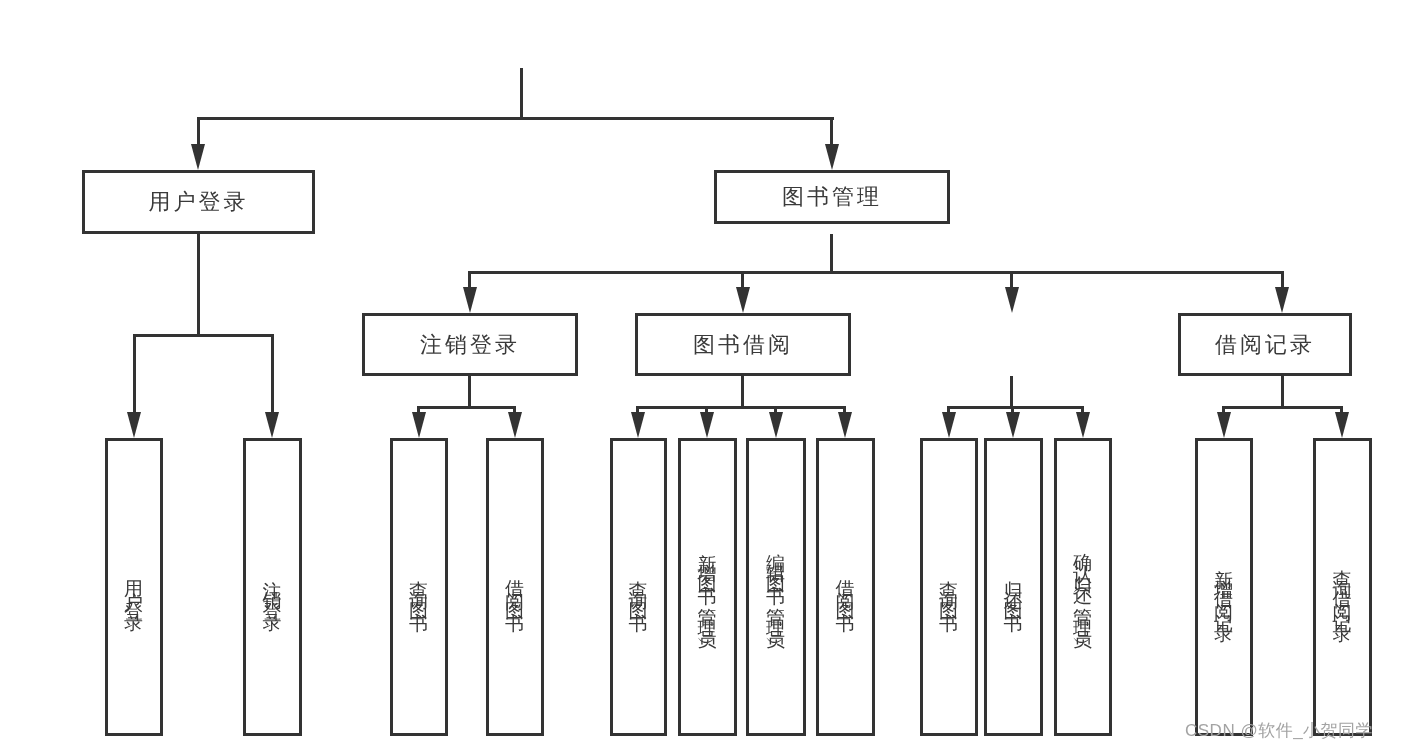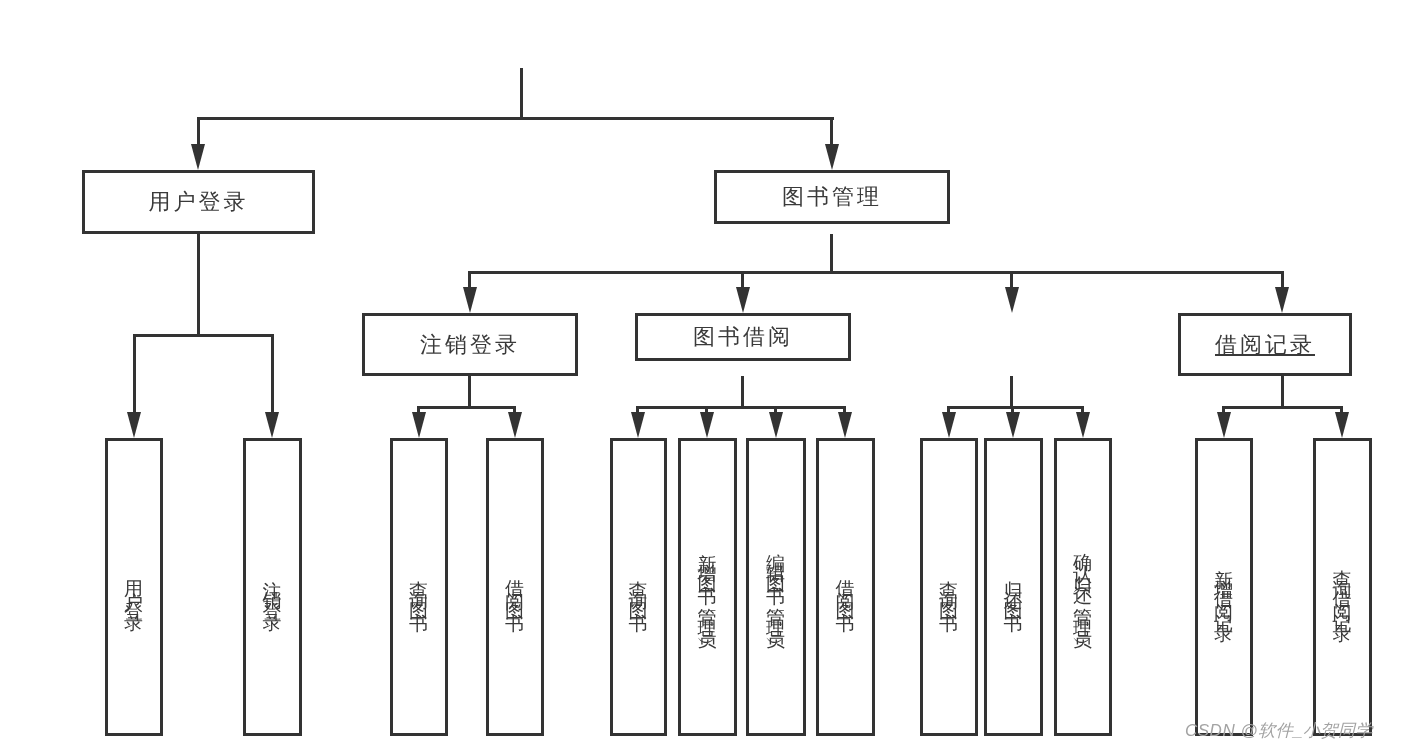--- a/index.html
+++ b/index.html
@@ -14,34 +14,34 @@
         background:#fff;display:flex;align-items:center;justify-content:center;}
   .leaf span{writing-mode:vertical-rl;text-orientation:mixed;font-size:19px;letter-spacing:11px;
              line-height:1;display:block;}
   
   .vl{position:absolute;width:3px;background:var(--line,#333);}
   .hl{position:absolute;height:3px;background:var(--line,#333);}
   
   .ar{position:absolute;width:0;height:0;border-left:7px solid transparent;
       border-right:7px solid transparent;border-top:26px solid var(--line,#333);}
   .wm{position:absolute;left:1185px;top:719px;font-size:17px;letter-spacing:0.5px;
-      color:var(--watermark,#a3a3a3);white-space:nowrap;font-style:italic;}
+      color:var(--watermark,#a3a3a3);white-space:nowrap;}
 </style>
 </head>
 <body>
 
 <div class="canvas">
 
 
   <div class="box" style="left:82px;top:170px;width:233px;height:64px;">用户登录</div>
   <div class="box" style="left:714px;top:170px;width:236px;height:54px;">图书管理</div>
 
   <div class="box" style="left:362px;top:313px;width:216px;height:63px;">注销登录</div>
-  <div class="box" style="left:635px;top:313px;width:216px;height:48px;">图书借阅</div>
-  <div class="box" style="left:1178px;top:313px;width:174px;height:63px;text-decoration:underline;">借阅记录</div>
+  <div class="box" style="left:635px;top:313px;width:216px;height:63px;">图书借阅</div>
+  <div class="box" style="left:1178px;top:313px;width:174px;height:63px;">借阅记录</div>
 
   <div class="leaf" style="left:105px;width:58px;">
       <span>用户登录</span>
     </div>
   <div class="leaf" style="left:243px;width:59px;">
       <span>注销登录</span>
     </div>
   <div class="leaf" style="left:390px;width:58px;">
       <span>查询图书</span>
     </div>

